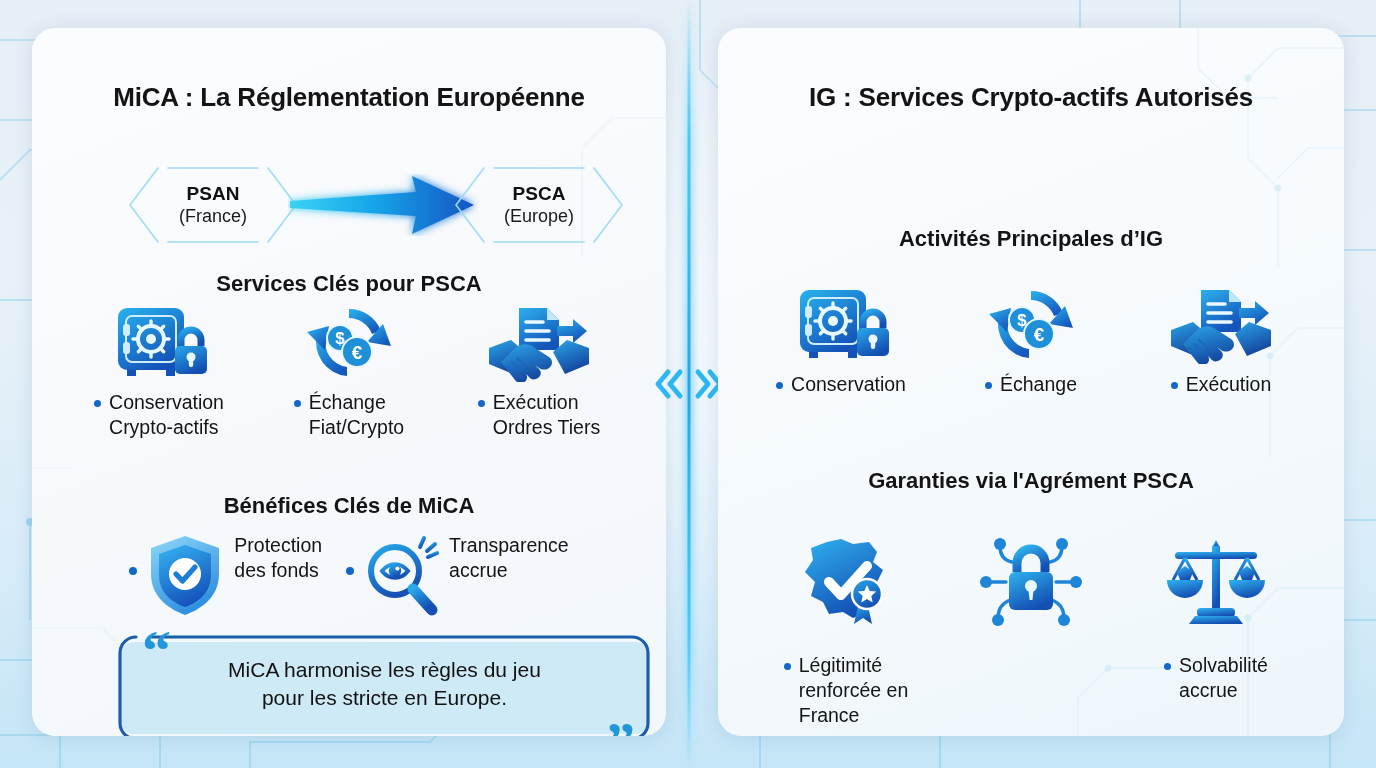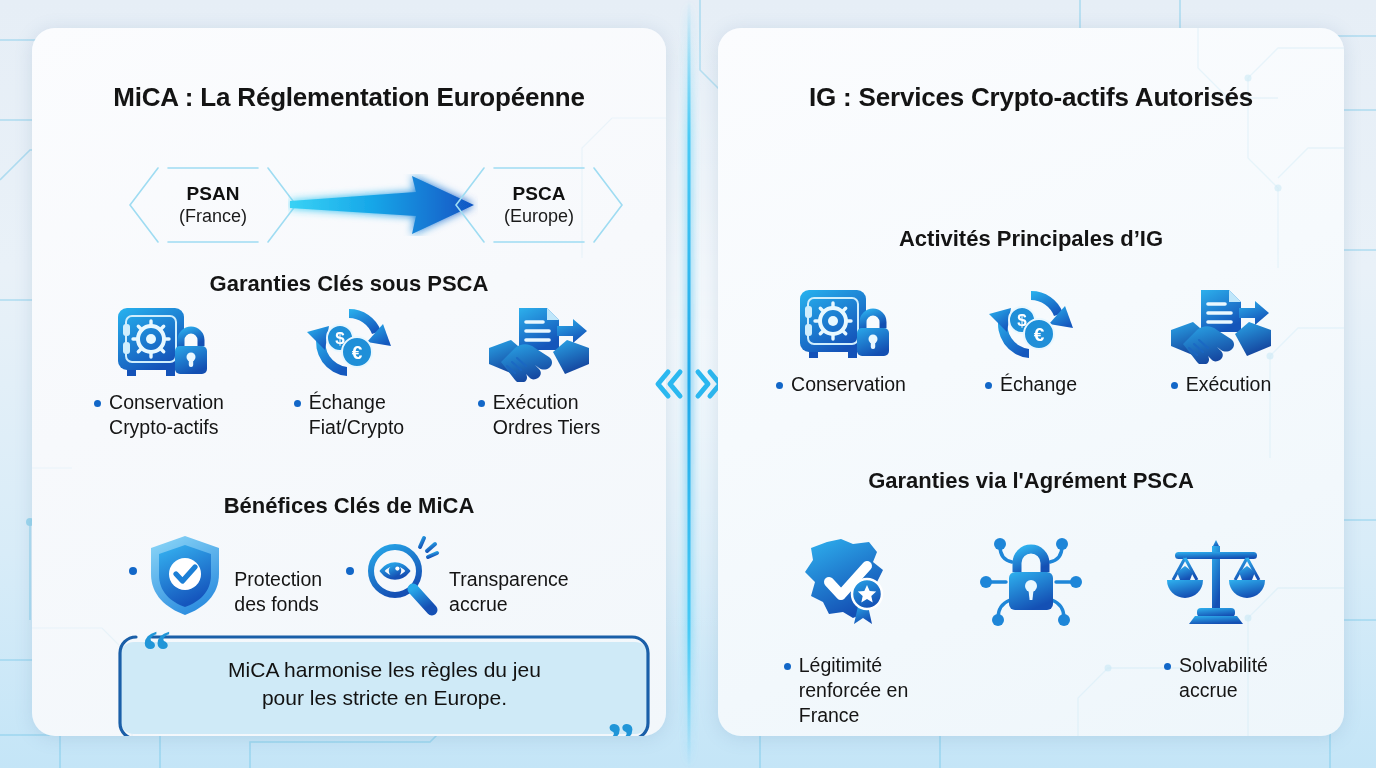--- a/index.html
+++ b/index.html
@@ -180,21 +180,21 @@
   .benefits {
     position: absolute;
     top: 505px;
     left: 0; right: 0;
     display: flex;
     justify-content: center;
     gap: 24px;
   }
   .benefit {
     display: flex;
-    align-items: flex-end;
+    align-items: flex-start;
     gap: 9px;
     position: relative;
     padding-left: 16px;
   }
   .benefit::before {
     content: "";
     position: absolute;
     left: 0;
     top: 34px;
     width: 8px; height: 8px;
@@ -353,21 +353,21 @@
             <path d="M140 2 L168 39 L140 76"></path>
             <path d="M130 76 H40"></path>
             <path d="M30 76 L2 39 L30 2"></path>
           </g>
         </svg>
         <span class="hex-label">PSCA</span>
         <span class="hex-sub">(Europe)</span>
       </div>
     </div>
 
-    <div class="section-title" style="top:243px">Garanties Clés sous PSCA</div>
+    <div class="section-title" style="top:243px">Services Clés pour PSCA</div>
 
     <div class="trio trio-services">
 
       <div class="trio-cell">
         <svg class="trio-icon" width="112" height="78" viewBox="0 0 112 78">
           <defs>
             <linearGradient id="safeG" x1="0" y1="0" x2="0.6" y2="1">
               <stop offset="0%" stop-color="#27b3ef"></stop>
                 <stop offset="100%" stop-color="#1452b8"></stop>
             </linearGradient>

